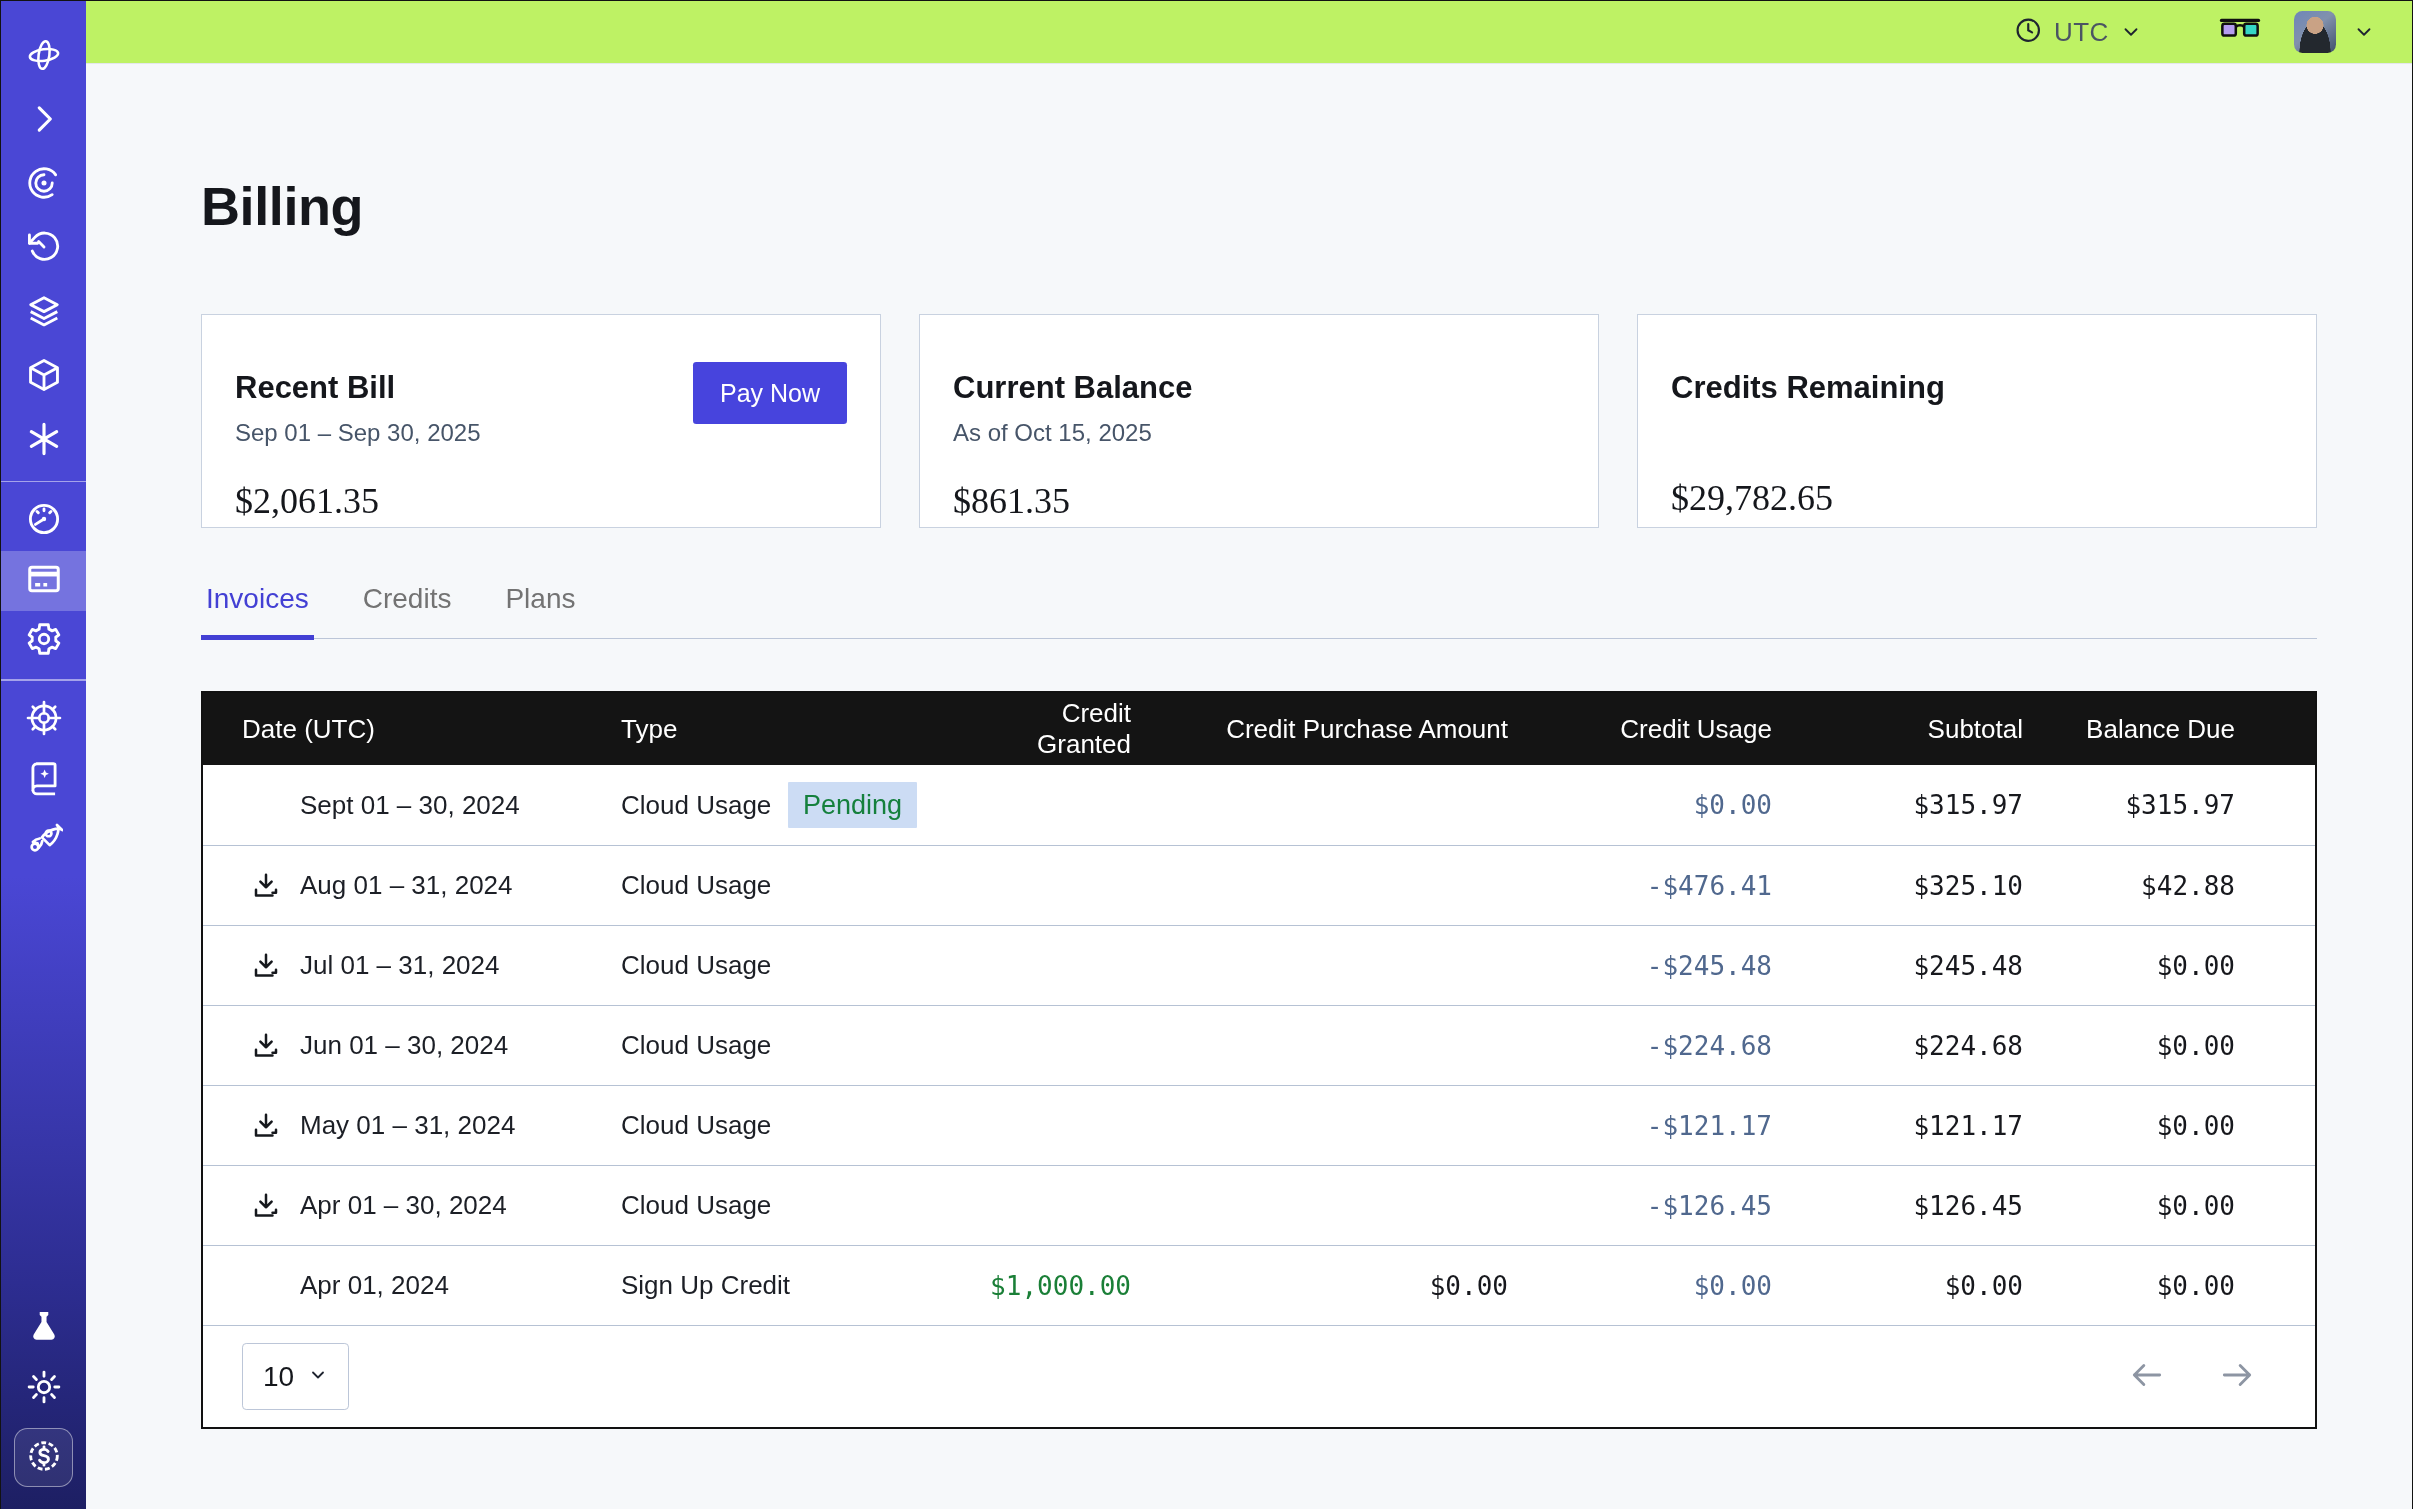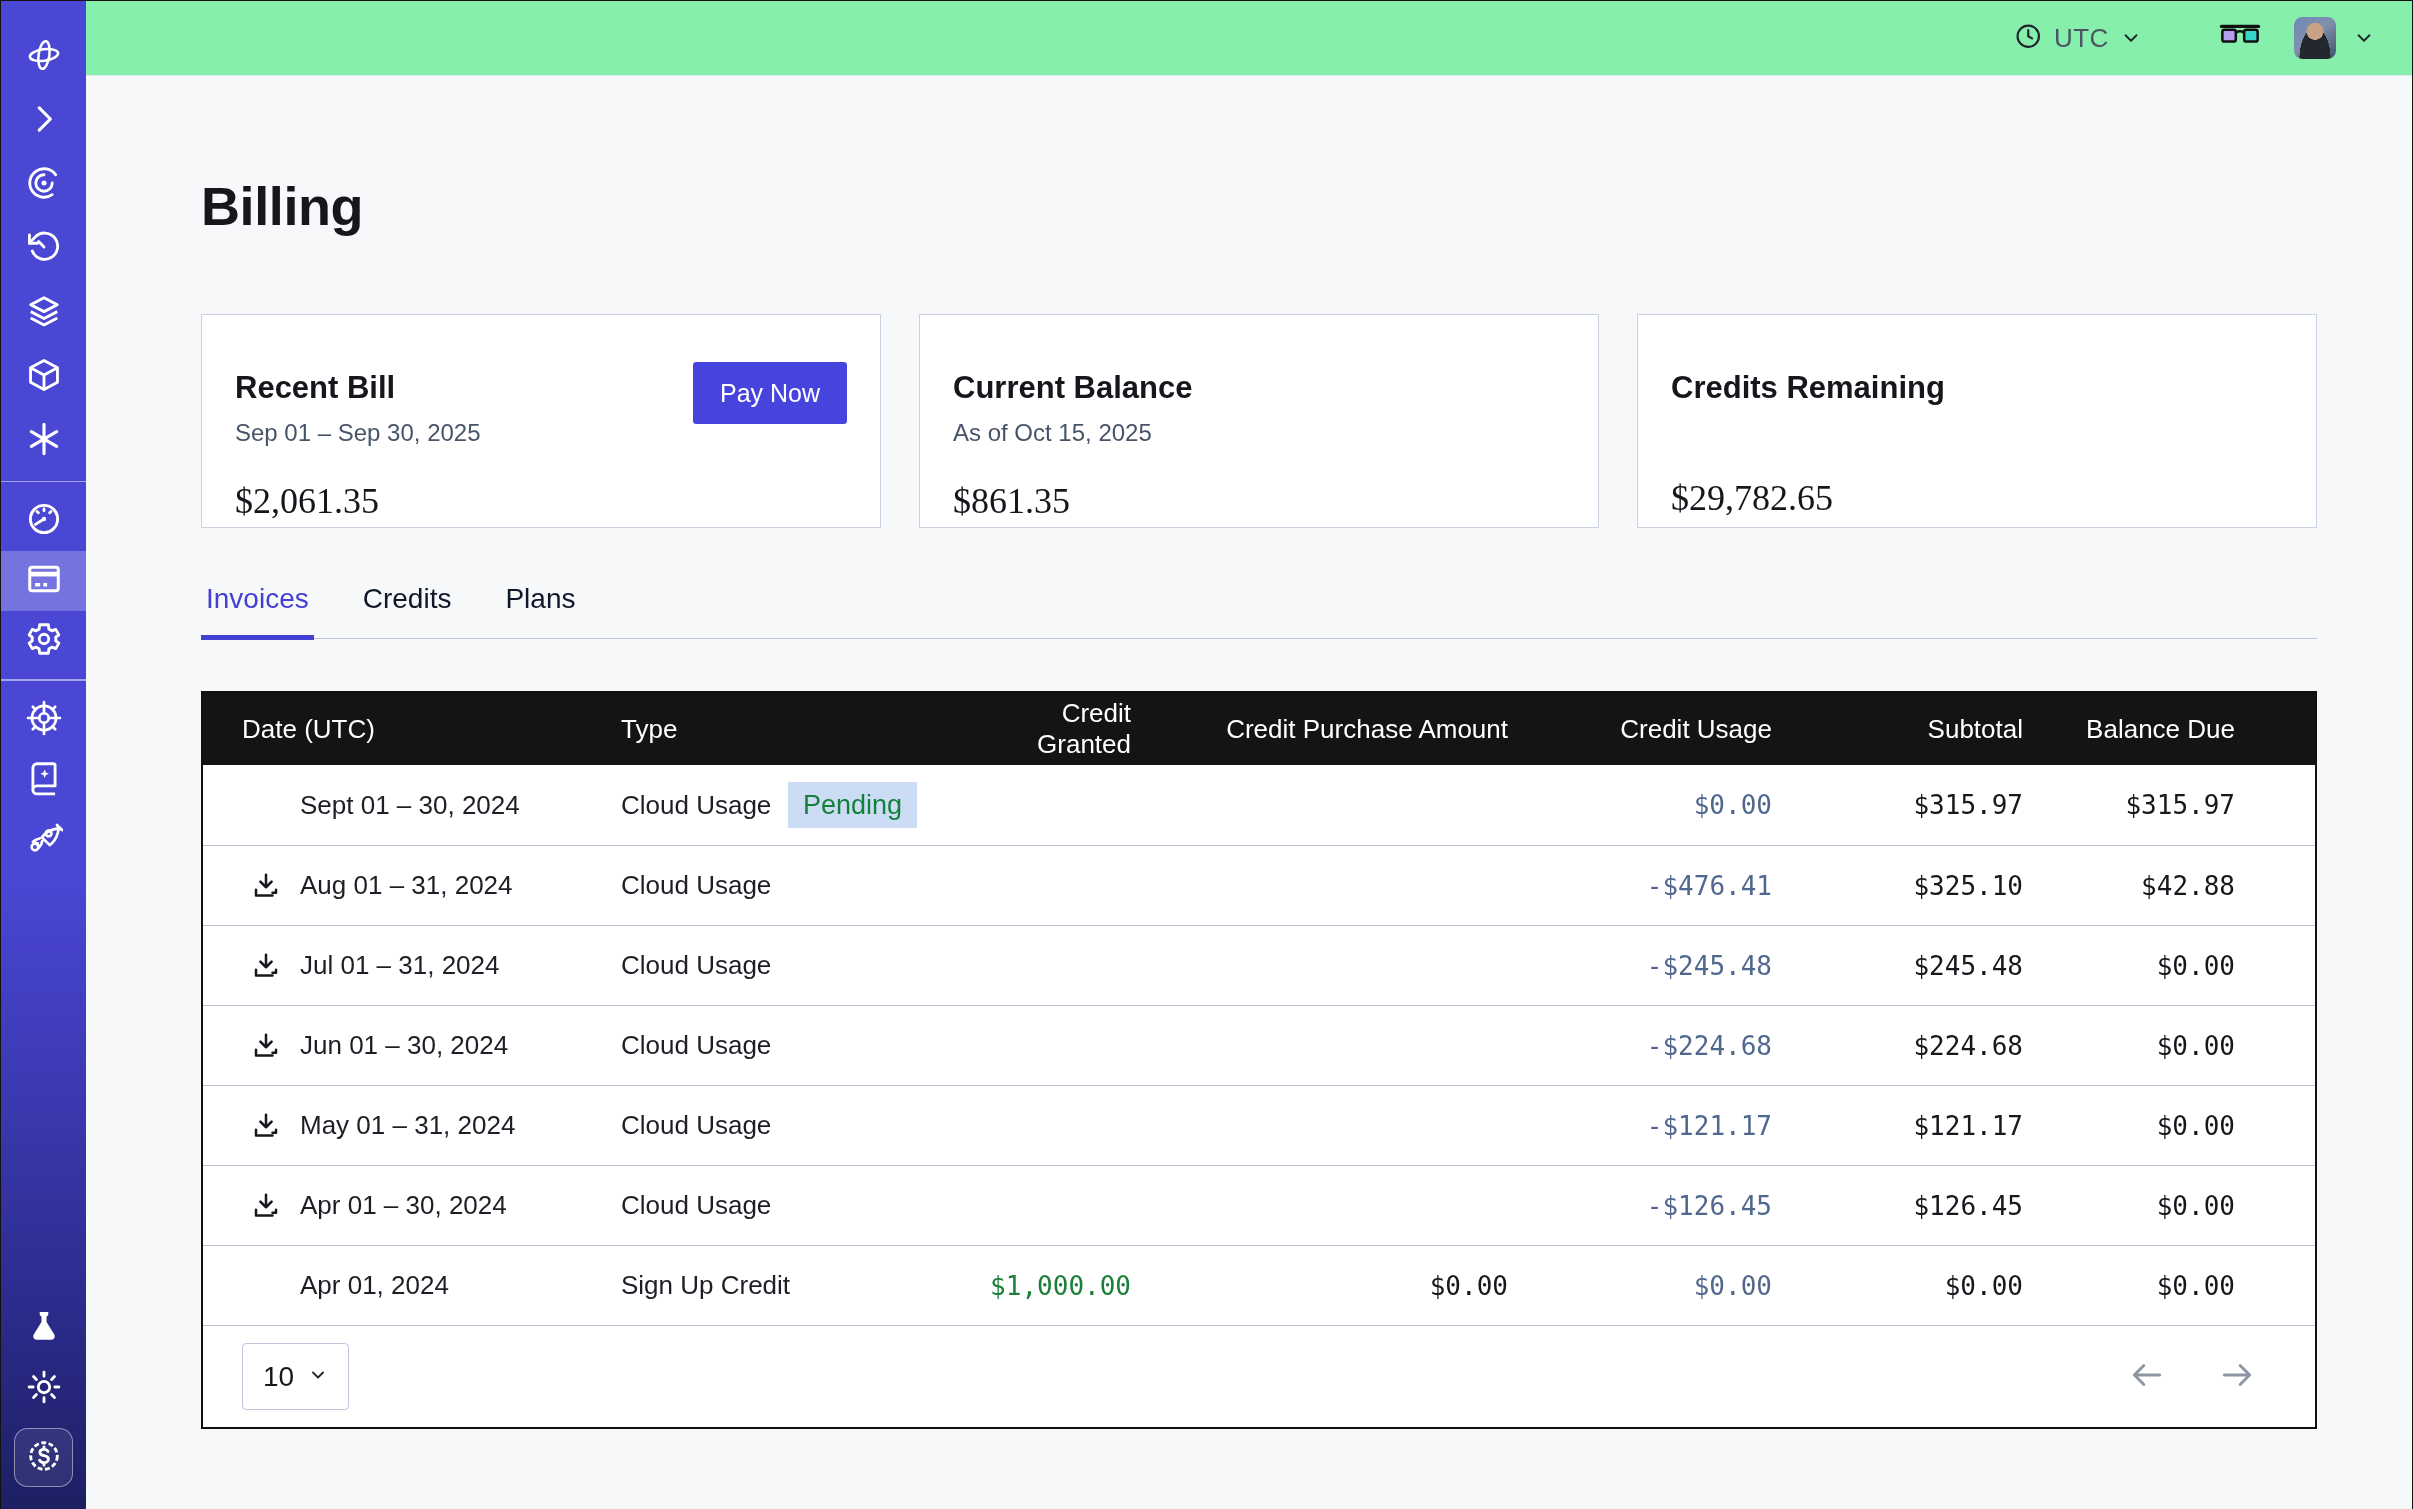--- a/index.html
+++ b/index.html
@@ -17,21 +17,21 @@
   .side-item svg { width:38px; height:38px; }
   .side-item.small-gap { height:60px; }
   .side-item.active { background:rgba(255,255,255,.24); }
   .side-div { width:85px; height:1.7px; background:rgba(255,255,255,.5); margin:8.4px 0; }
   .side-bottom { margin-top:auto; display:flex; flex-direction:column; align-items:center; padding-bottom:22px; }
   .dollar-btn { width:59px; height:59px; border:1.7px solid rgba(255,255,255,.45); background:rgba(255,255,255,.08); border-radius:13.4px; display:flex; align-items:center; justify-content:center; margin-top:10px; cursor:pointer; }
   .dollar-btn svg { width:38px; height:38px; }
 
   
   .topbar {
-    position:absolute; left:85px; right:0; top:0; height:75px; background:#86efac;
+    position:absolute; left:85px; right:0; top:0; height:63px; background:#bef264;
     border-bottom:1.7px solid #e4e7ec; display:flex; align-items:center; justify-content:flex-end;
     padding-right:37px; gap:0; z-index:4;
   }
   .tz-group { display:flex; align-items:center; gap:11.7px; cursor:pointer; }
   .tz-label { font-size:26px; color:#4b5563; letter-spacing:0.4px; }
   .top-gap-lg { width:77px; }
   .top-gap-md { width:33px; }
   .avatar {
     width:42px; height:42px; border-radius:8.4px; cursor:pointer;
     background:
@@ -51,21 +51,21 @@
   .card-sub { font-size:24px; color:#475569; margin-top:13.4px; }
   .card-amount { font-family:Liberation Serif, serif; font-size:36px; color:#15171c; margin-top:33px; }
   .card-amount.no-sub { margin-top:71px; }
   .pay-btn {
     position:absolute; top:47px; right:33px; background:#4744dd; color:#ffffff; border:none;
     font-size:25px; font-family:"Liberation Sans", sans-serif; padding:16.7px 27px; border-radius:3.3px; cursor:pointer;
   }
 
   
   .tabs { display:flex; margin-top:55px; border-bottom:1.7px solid #bcc6d8; }
-  .tab { font-size:28px; color:#0f172a; padding:0 5px 20px 5px; margin-right:44px; cursor:pointer; margin-bottom:-1.7px; }
+  .tab { font-size:28px; color:#737373; padding:0 5px 20px 5px; margin-right:44px; cursor:pointer; margin-bottom:-1.7px; }
   .tab.active { color:#4340d4; border-bottom:5px solid #4340d4; }
 
   
   .tbl { margin-top:52px; border:2.5px solid #111111; background:#ffffff; }
   .grid-row { display:grid; grid-template-columns:418px 343px 167px 377px 264px 251px 292px; align-items:center; }
   .thead { background:#141414; height:72px; }
   .th { color:#ffffff; font-size:26px; font-weight:500; }
   .th.left { text-align:left; } .th.right { text-align:right; }
   .th:first-child { padding-left:39px; }
   .th:last-child { padding-right:80px; }

